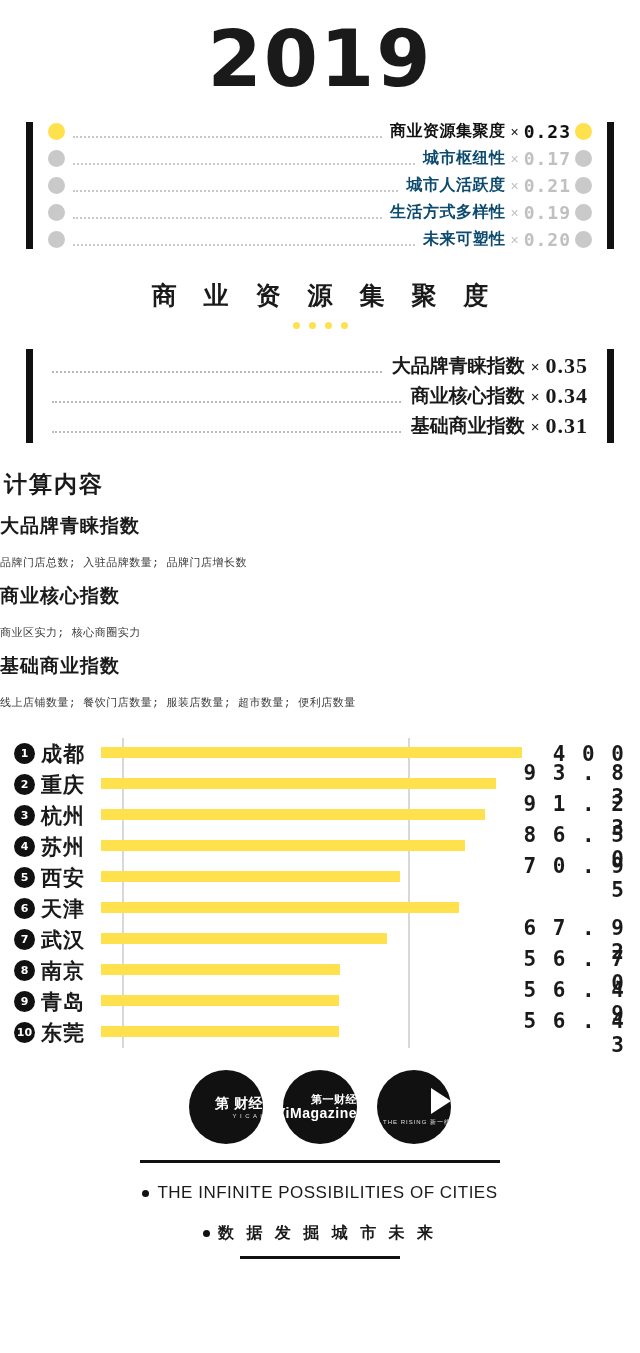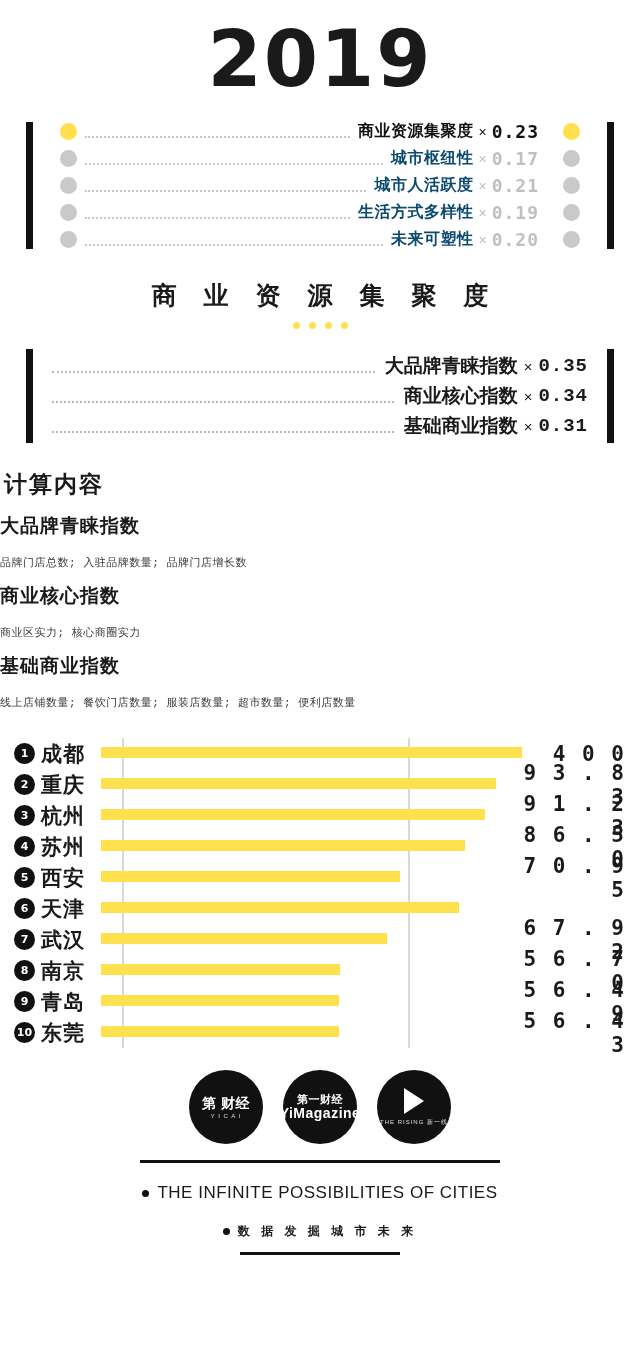--- a/index.html
+++ b/index.html
@@ -39,21 +39,21 @@
     font-weight: 900;
     letter-spacing: 2px;
     margin-top: 6px;
     line-height: 1.15;
   }
 
   
   .weights {
     margin-top: 22px;
     position: relative;
-    padding: 0 40px;
+    padding: 0 28px;
   }
   .bracket-l, .bracket-r {
     position: absolute;
     width: 7px;
     background: #111;
     top: 4px;
     bottom: 4px;
   }
   .bracket-l { left: 26px; }
   .bracket-r { right: 26px; }
@@ -93,21 +93,21 @@
     color: #c0c0c0;
     margin: 0 5px;
   }
   .wrow.active .wmul { color: #111; }
   .wval {
     font-size: 18px;
     font-weight: 800;
     color: #c0c0c0;
     font-family: "DejaVu Sans Mono", monospace;
     letter-spacing: 1px;
-    margin-right: 24px;
+    margin-right: 4px;
   }
   .wrow.active .wval { color: #111; }
 
   
   .sect {
     text-align: center;
     margin-top: 26px;
   }
   .sect-title {
     font-size: 25px;
@@ -152,23 +152,23 @@
   .slabel {
     font-size: 19px;
     font-weight: 800;
     white-space: nowrap;
   }
   .smul {
     font-size: 15px;
     margin: 0 6px;
   }
   .sval {
-    font-size: 19px;
+    font-size: 22px;
     font-weight: 800;
-    font-family: Liberation Mono, monospace;
+    font-family: Liberation Serif, serif;
     letter-spacing: 1px;
   }
 
   
   .calc {
     text-align: left;
     margin-top: 22px;
   }
   .calc-head {
     display: inline-block;
@@ -280,21 +280,21 @@
     align-items: center;
   }
   .logo {
     width: 74px;
     height: 74px;
     border-radius: 50%;
     background: #111;
     color: #fff;
     display: flex;
     flex-direction: column;
-    align-items: center;
+    align-items: flex-end;
     justify-content: center;
     text-align: center;
     line-height: 1.15;
   }
   .logo .l1 { font-size: 14px; font-weight: 800; letter-spacing: 0.5px;}
   .logo .l2 { font-size: 11px; font-weight: 700; letter-spacing: 0.5px;}
   .logo .l3 { font-size: 6px; letter-spacing: 1px; margin-top: 2px; opacity: .85;}
   .logo-tri {
     width: 0; height: 0;
     border-left: 20px solid #fff;
@@ -318,21 +318,21 @@
   .fbul {
     width: 7px; height: 7px; border-radius: 50%;
     background: #111; display: block;
   }
   .foot-en {
     font-size: 17px;
     letter-spacing: 0.5px;
     font-weight: 400;
   }
   .foot-cn {
-    font-size: 12px;
+    font-size: 16px;
     letter-spacing: 4px;
     font-weight: 700;
   }
   .foot-rule2 {
     width: 160px;
     height: 3px;
     background: #111;
     margin: 12px auto 0 auto;
   }
 </style>

